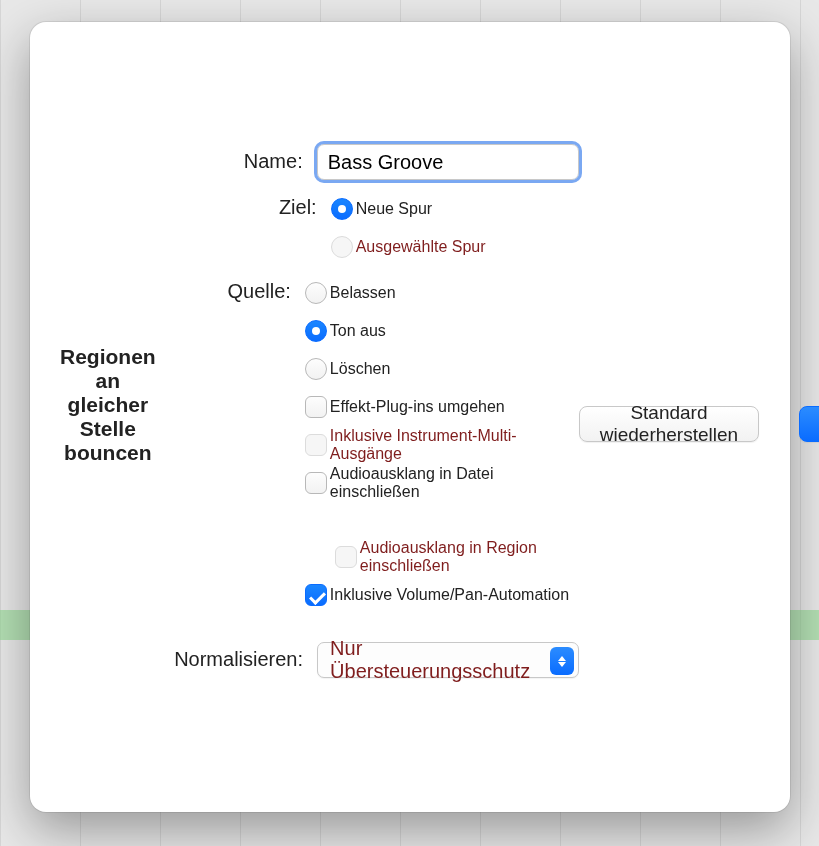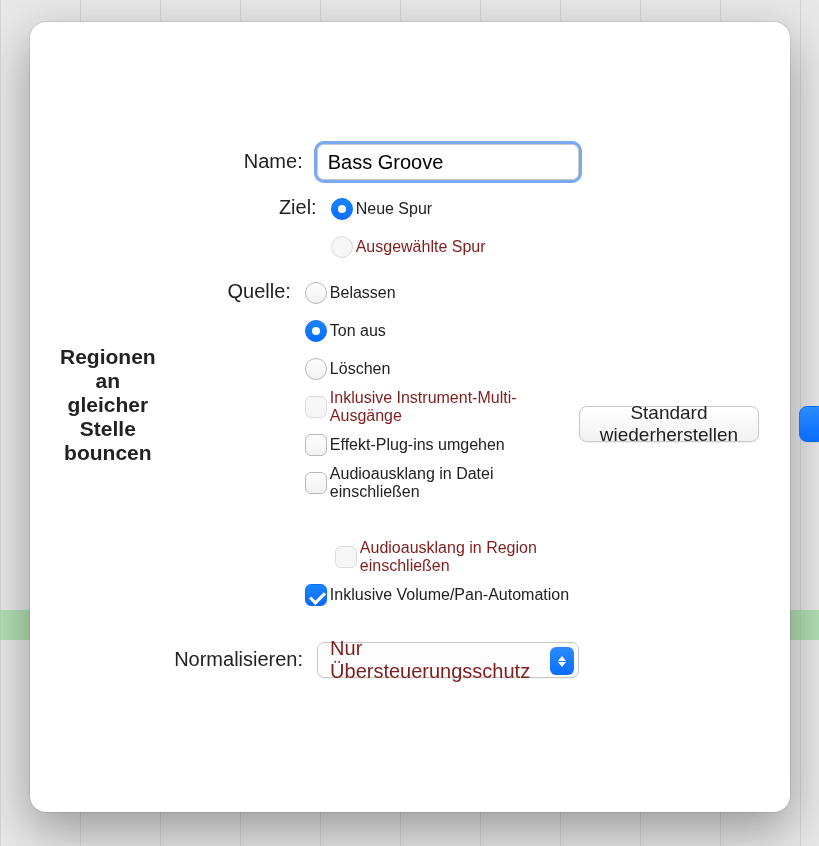--- a/index.html
+++ b/index.html
@@ -250,27 +250,27 @@
         </div>
         <div class="opt">
           <span class="radio checked"></span>
           <span>Ton aus</span>
         </div>
         <div class="opt">
           <span class="radio"></span>
           <span>Löschen</span>
         </div>
 
+        <div class="opt">
+          <span class="checkbox"></span>
+          <span>Effekt-Plug-ins umgehen</span>
+        </div>
         <div class="opt disabled">
           <span class="checkbox disabled"></span>
           <span>Inklusive Instrument-Multi-Ausgänge</span>
-        </div>
-        <div class="opt">
-          <span class="checkbox"></span>
-          <span>Effekt-Plug-ins umgehen</span>
         </div>
         <div class="opt">
           <span class="checkbox"></span>
           <span>Audioausklang in Datei einschließen</span>
         </div>
         <div class="opt disabled indent">
           <span class="checkbox disabled"></span>
           <span>Audioausklang in Region einschließen</span>
         </div>
         <div class="opt">

